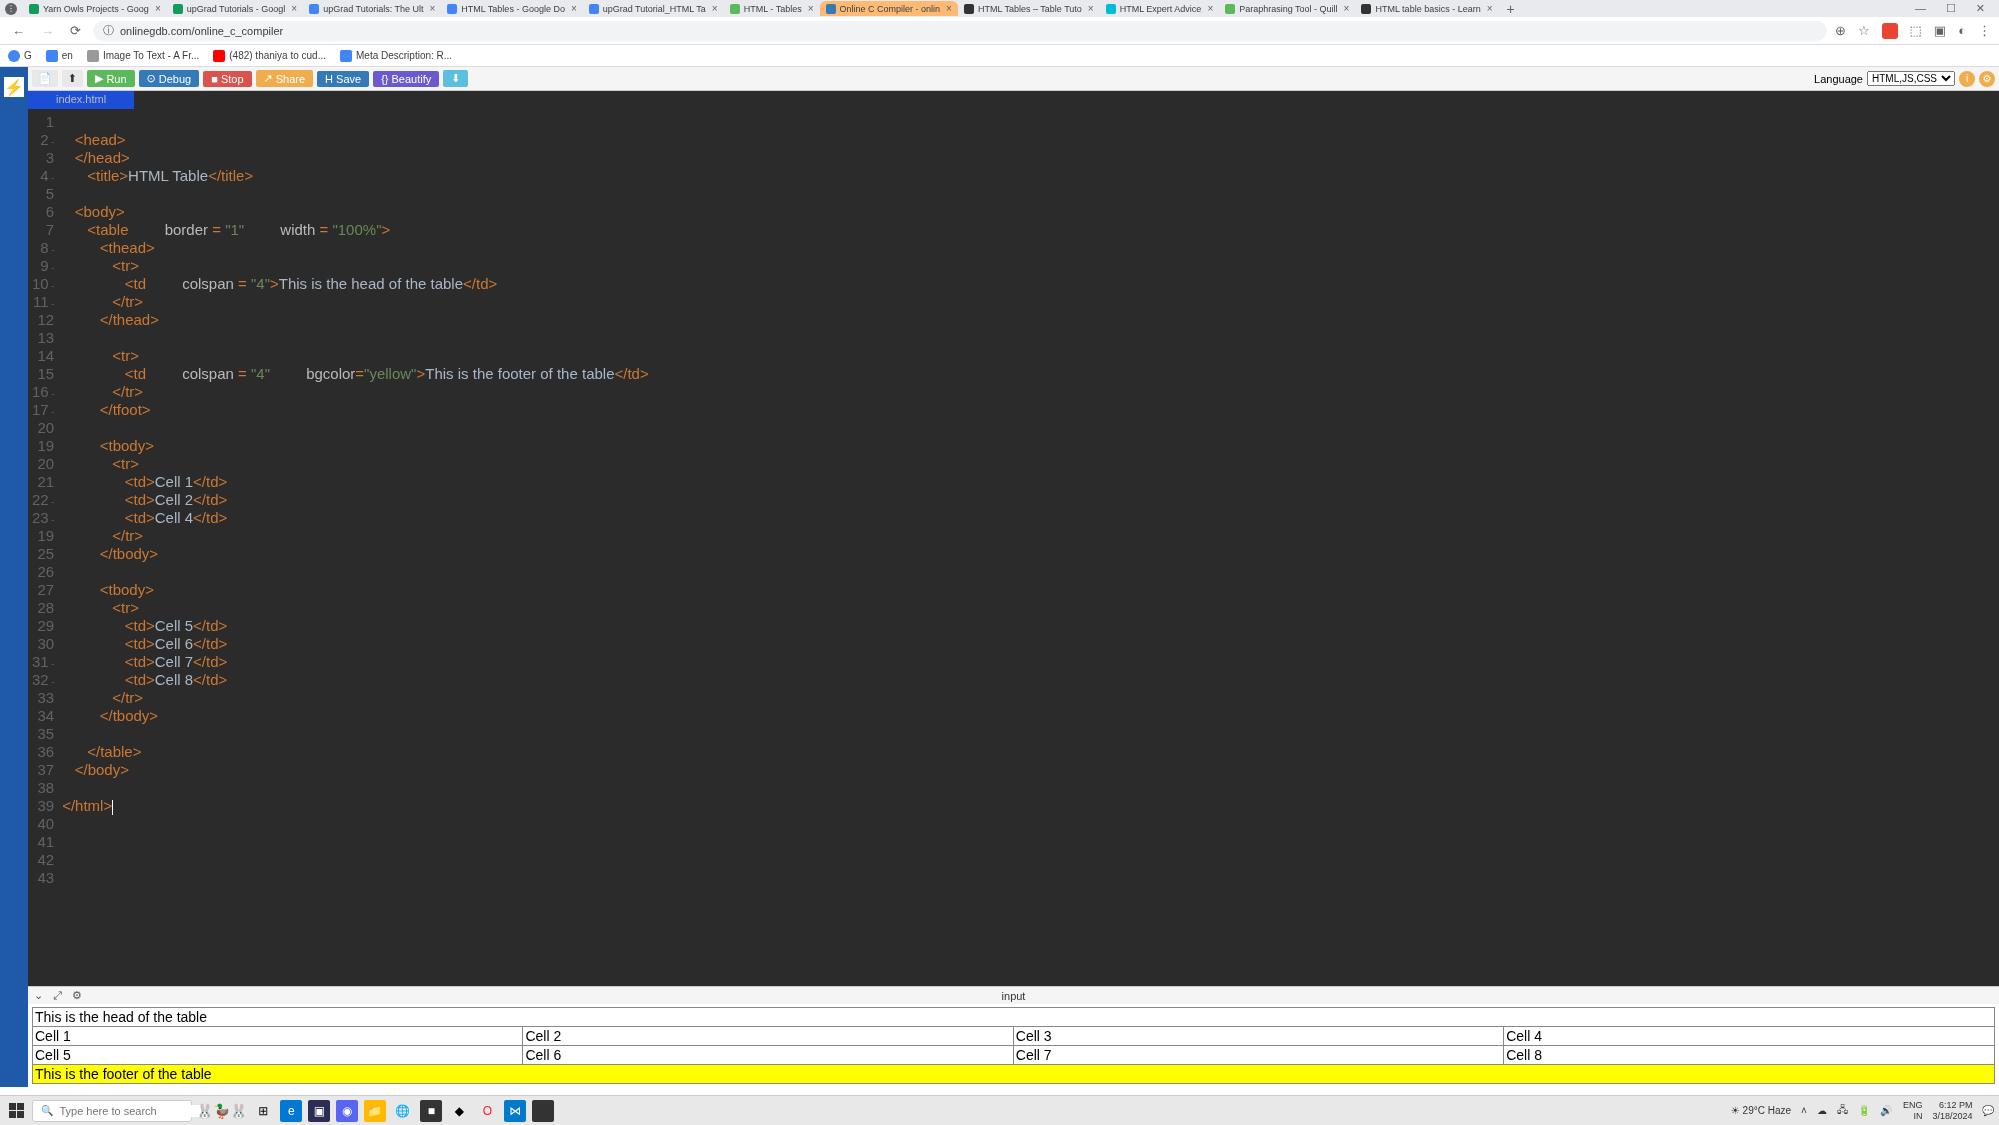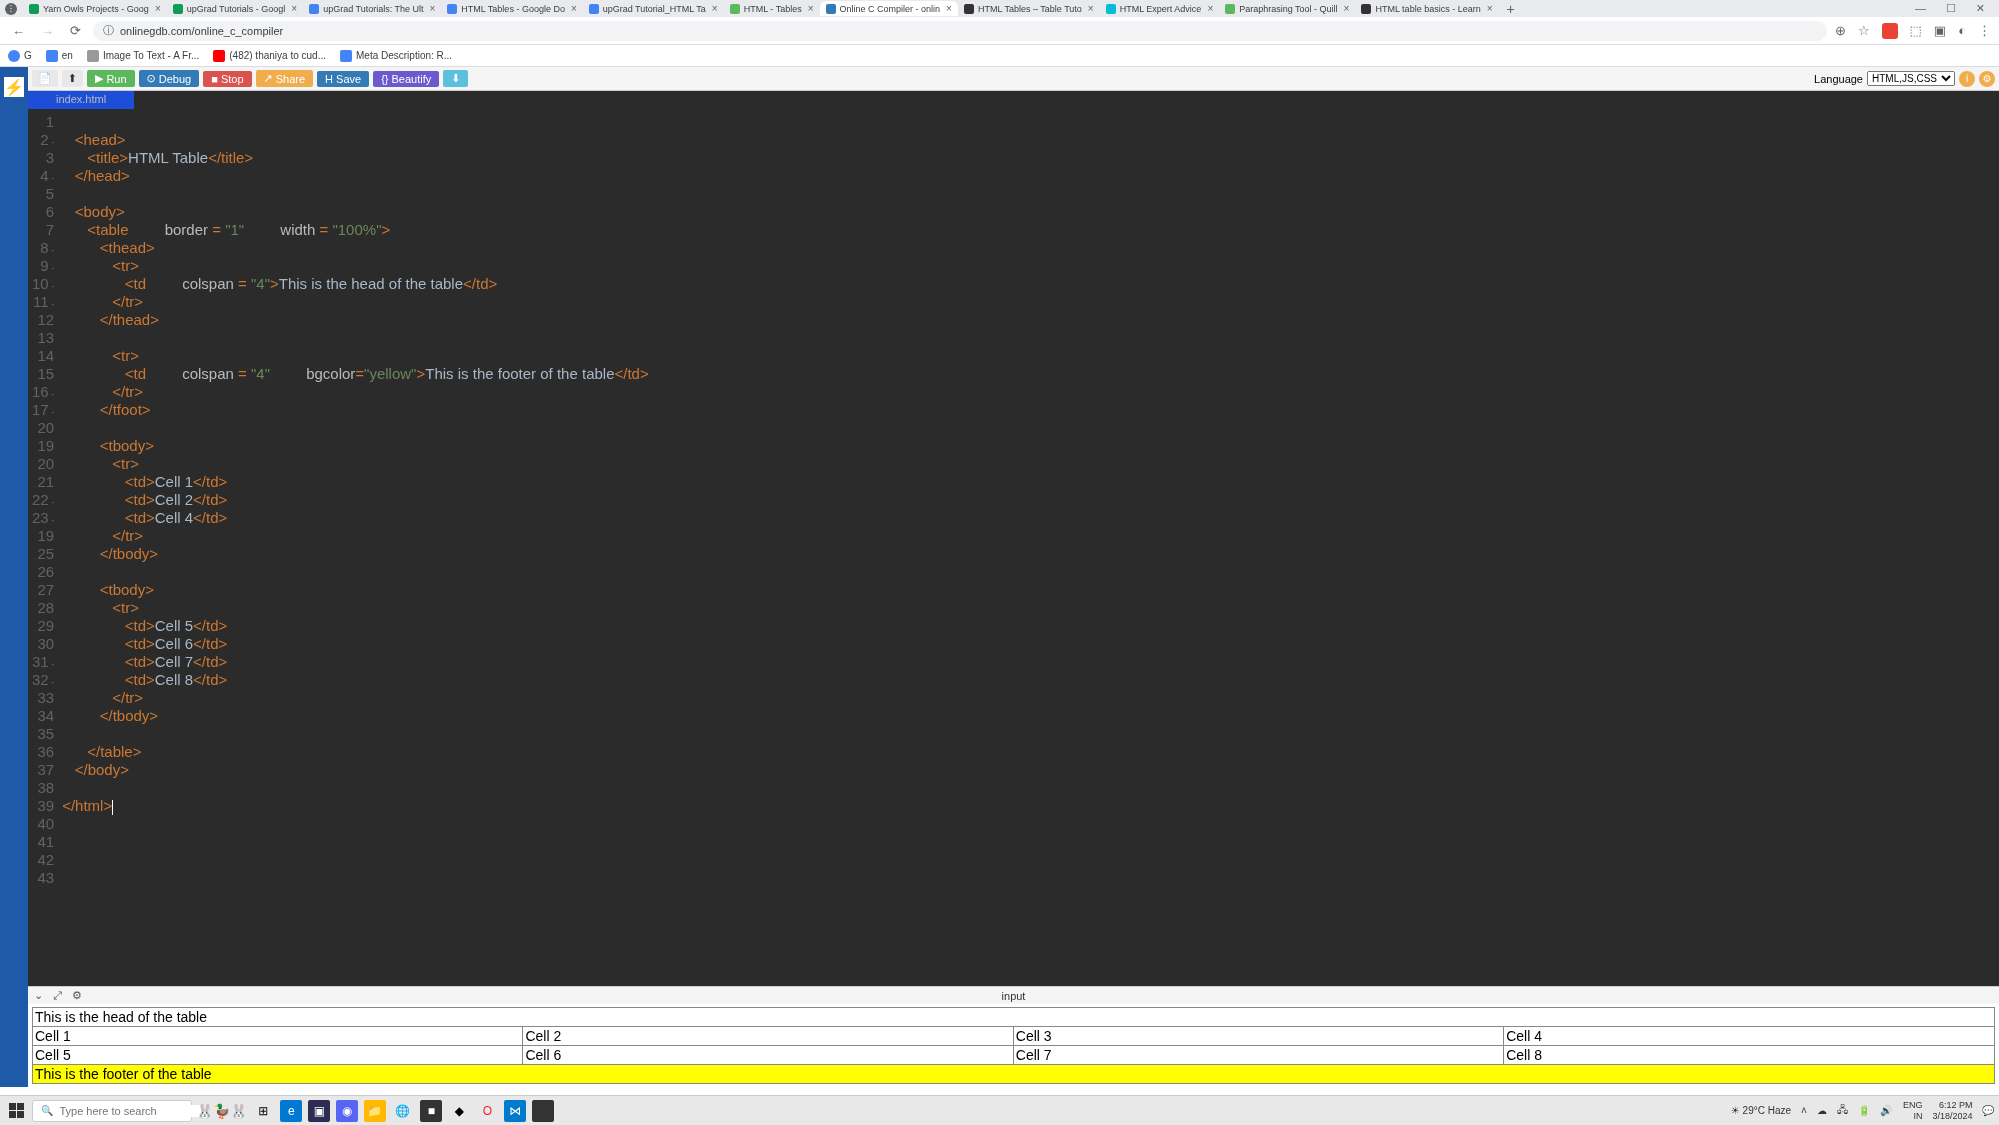--- a/index.html
+++ b/index.html
@@ -2,21 +2,21 @@
 <html><head>
 <meta charset="utf-8">
 <style>
 * { margin:0; padding:0; box-sizing:border-box; font-family:Arial,sans-serif; }
 body { width:1999px; height:1125px; background:#fff; overflow:hidden; position:relative; }
 
 
 .browser-tabs { height:17px; background:#e8eaed; display:flex; align-items:center; font-size:10px; gap:2px; padding-left:5px; }
 .chrome-circle { width:12px; height:12px; border-radius:50%; background:#5f6368; display:flex; align-items:center; justify-content:center; color:#fff; font-size:8px; margin-right:4px; }
 .tab { display:flex; align-items:center; padding:2px 6px; gap:4px; max-width:165px; height:15px; border-radius:6px 6px 0 0; }
-.tab.active { background:#ffffff; }
+.tab.active { background:#fdba74; }
 .tab-favicon { width:10px; height:10px; border-radius:2px; flex-shrink:0; }
 .tab-title { white-space:nowrap; overflow:hidden; text-overflow:ellipsis; font-size:9px; color:#3c4043; }
 .tab-close { font-size:10px; color:#5f6368; cursor:pointer; margin-left:2px; }
 .newtab { color:#5f6368; padding:0 6px; font-size:14px; }
 .window-controls { margin-left:auto; display:flex; gap:20px; padding-right:14px; color:#5f6368; font-size:11px; }
 
 .address-bar { height:28px; background:#fff; display:flex; align-items:center; padding:0 8px; gap:8px; border-bottom:1px solid #dadce0; }
 .nav-btn { color:#5f6368; font-size:13px; cursor:pointer; padding:0 4px; }
 .url-box { flex:1; display:flex; align-items:center; background:#f1f3f4; border-radius:14px; height:20px; padding:0 10px; font-size:11px; color:#3c4043; gap:6px; }
 .url-icon { color:#5f6368; }
@@ -267,22 +267,22 @@
           <div class="ln">38</div>
           <div class="ln">39</div>
           <div class="ln">40</div>
           <div class="ln">41</div>
           <div class="ln">42</div>
           <div class="ln">43</div>
         </div>
       <div class="code" id="code">
           <div class="line"></div>
           <div class="line">   <span class="t-tag">&lt;head&gt;</span></div>
+          <div class="line">   <span class="t-tag">&lt;/head&gt;</span></div>
           <div class="line">      <span class="t-tag">&lt;title&gt;</span><span class="t-text">HTML Table</span><span class="t-tag">&lt;/title&gt;</span></div>
-          <div class="line">   <span class="t-tag">&lt;/head&gt;</span></div>
           <div class="line"></div>
           <div class="line">   <span class="t-tag">&lt;body&gt;</span></div>
           <div class="line">      <span class="t-tag">&lt;table</span> <span class="t-attr">border</span> <span class="t-op">=</span> <span class="t-str">"1"</span> <span class="t-attr">width</span> <span class="t-op">=</span> <span class="t-str">"100%"</span><span class="t-tag">&gt;</span></div>
           <div class="line">         <span class="t-tag">&lt;thead&gt;</span></div>
           <div class="line">            <span class="t-tag">&lt;tr&gt;</span></div>
           <div class="line">               <span class="t-tag">&lt;td</span> <span class="t-attr">colspan</span> <span class="t-op">=</span> <span class="t-str">"4"</span><span class="t-tag">&gt;</span><span class="t-text">This is the head of the table</span><span class="t-tag">&lt;/td&gt;</span></div>
           <div class="line">            <span class="t-tag">&lt;/tr&gt;</span></div>
           <div class="line">         <span class="t-tag">&lt;/thead&gt;</span></div>
           <div class="line"></div>
           <div class="line">            <span class="t-tag">&lt;tr&gt;</span></div>

